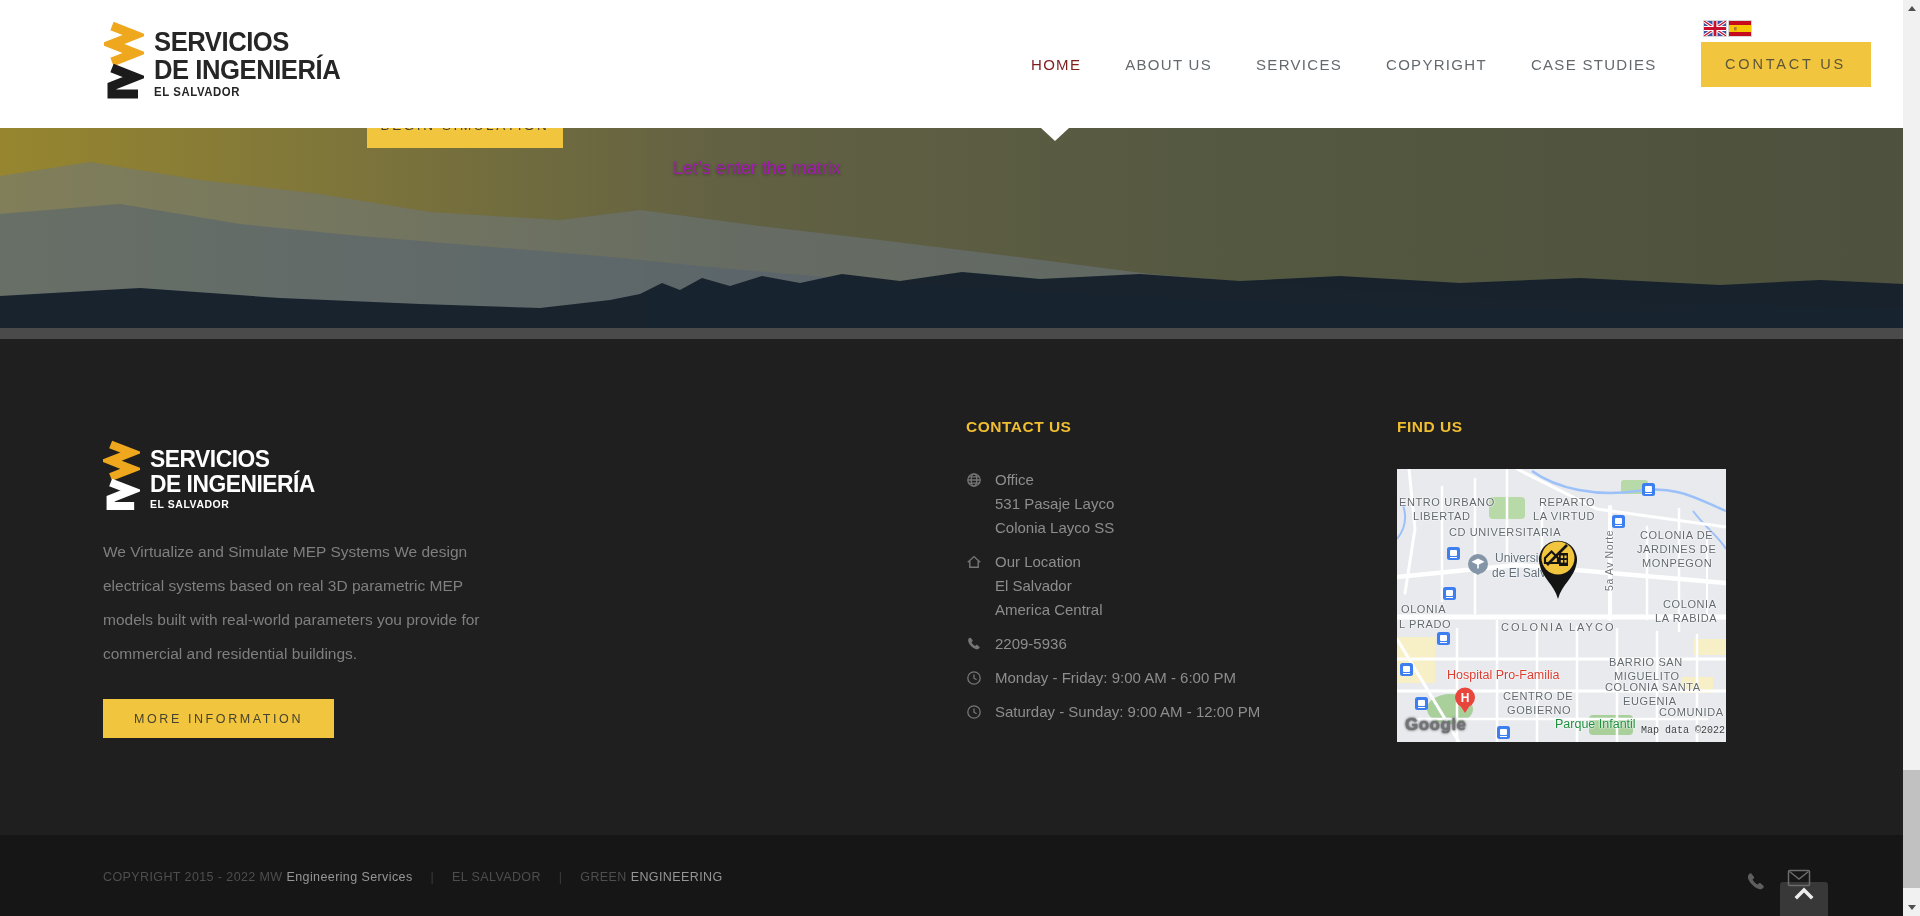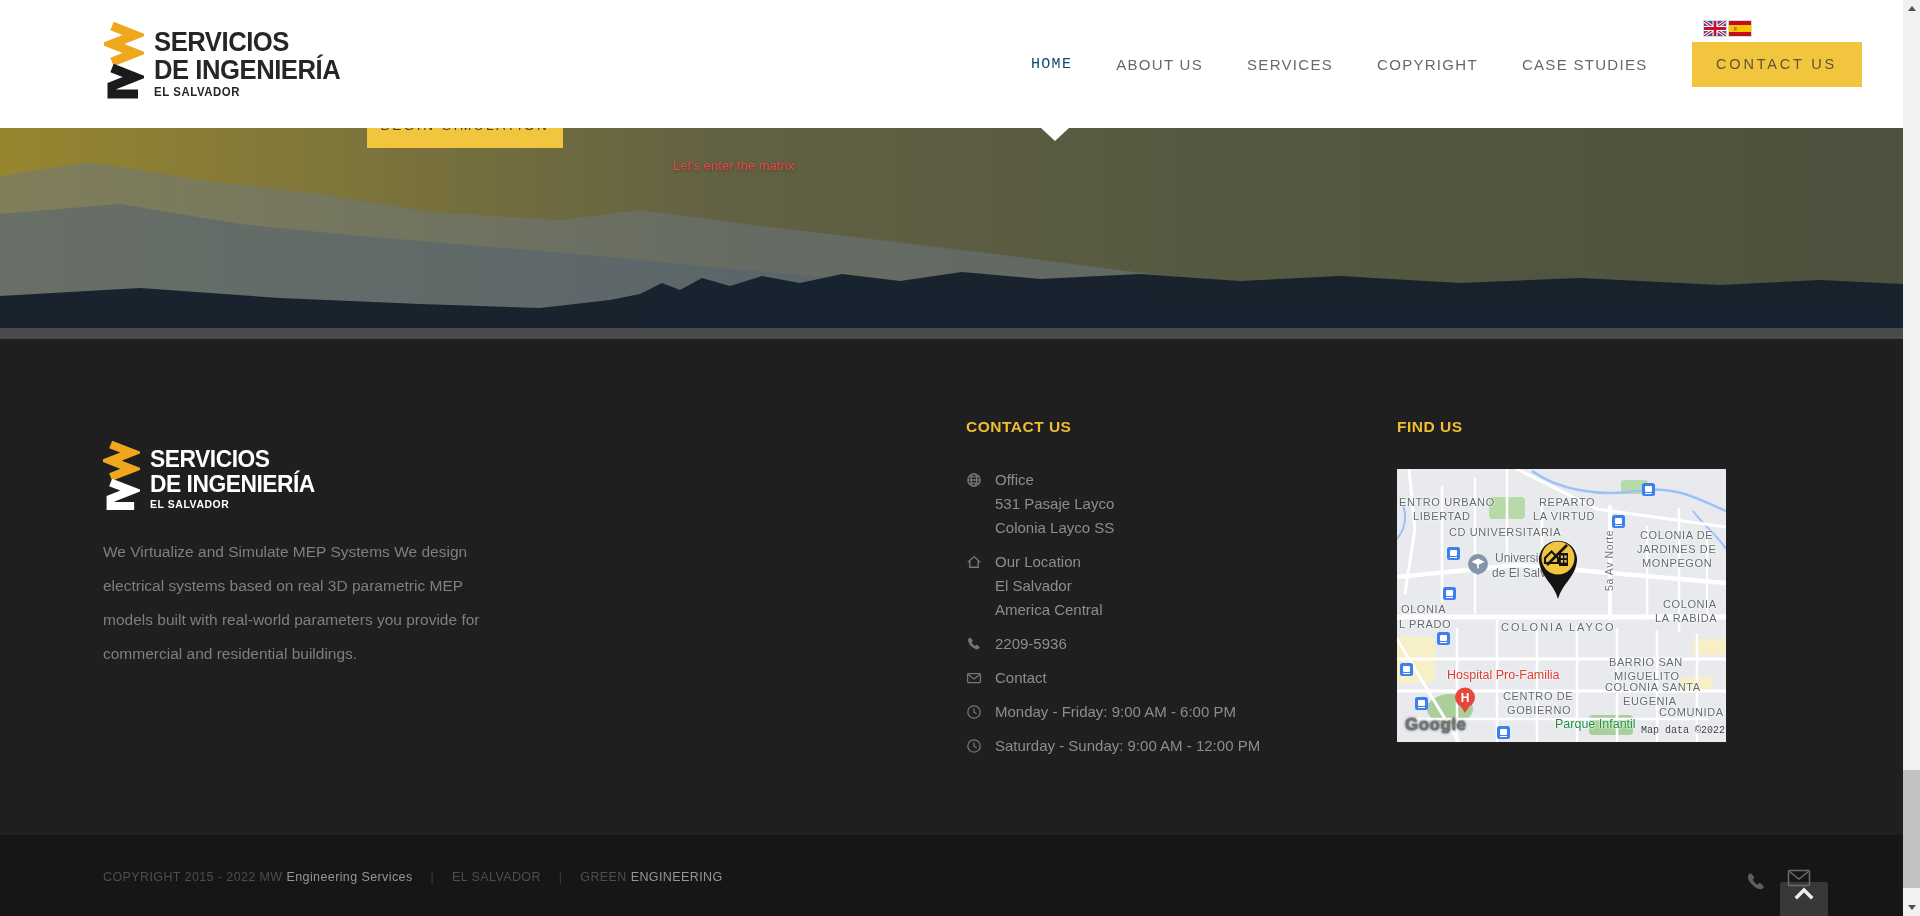--- a/index.html
+++ b/index.html
@@ -18,39 +18,39 @@
   .logo-l2 { font-size:27px; font-weight:bold; letter-spacing:-.5px; line-height:28px; color:#262626; }
   .logo-l3 { font-size:12px; font-weight:bold; letter-spacing:.6px; line-height:16px; color:#262626; }
   .logo-footer { left:0px; top:100px; }
   .logo-footer .logo-l1, .logo-footer .logo-l2 { font-size:24px; line-height:24px; color:#fff; }
   .logo-footer .logo-l2 { line-height:25px; }
   .logo-footer .logo-l3 { font-size:11px; color:#fff; }
 
   .main-nav { position:absolute; left:1031px; top:0; height:128px;
               display:flex; align-items:center; gap:44px; }
   .nav-link { font-size:15px; letter-spacing:1.3px; color:#63696d; cursor:pointer; white-space:nowrap; }
-  .nav-link.active { color:#0c4a6e;font-family:Liberation Mono, monospace; }
+  .nav-link.active { color:#7f1d1d; }
   .contact-btn { width:170px; height:45px; background:#F2C53F; border:none; cursor:pointer;
                  font-family:"Liberation Sans",sans-serif; font-size:14.5px; letter-spacing:2.8px;
                  color:#5c5637; display:flex; align-items:center; justify-content:center; }
   .flags { position:absolute; left:1704px; top:21px; display:flex; gap:3px; }
   .flag { width:22px; height:15px; cursor:pointer; box-shadow:0 0 0 1px #d7d7d7; }
   .nav-pointer { position:absolute; left:1041px; bottom:-13px; width:0; height:0;
                  border-left:14px solid transparent; border-right:14px solid transparent;
                  border-top:13px solid #ffffff; }
 
   
   .hero { position:absolute; left:0; top:128px; width:1903px; height:211px; z-index:1; }
   .hero-bg { position:absolute; left:0; top:0; width:1903px; height:200px; display:block; }
   .hero-strip { position:absolute; left:0; top:200px; width:1903px; height:11px; background:#4a4a4a; }
   .begin-btn { position:absolute; left:367px; top:-25px; width:196px; height:45px;
                background:#F2C53F; border:none; cursor:pointer; z-index:1;
                font-family:"Liberation Sans",sans-serif; font-size:13.5px; letter-spacing:2.6px;
                color:#45432e; }
-  .hero-caption { position:absolute; left:673px; top:30px; font-size:13px; color:#ef4444;
+  .hero-caption { position:absolute; left:673px; top:30px; font-size:18px; color:#a21caf;
                   text-shadow:0 1px 3px rgba(0,0,0,.35); white-space:nowrap; }
 
   
   .site-footer { position:absolute; left:0; top:339px; width:1903px; height:496px; background:#1F1F1F; }
   .f-col { position:absolute; top:0; height:496px; }
   .f-col1 { left:103px; width:402px; }
   .f-col2 { left:966px; width:300px; }
   .f-col3 { left:1397px; width:330px; }
   .f-heading { position:absolute; top:79px; font-size:15.5px; font-weight:bold; letter-spacing:.5px;
                color:#F0BE30; }
@@ -200,20 +200,21 @@
             <path d="M8,48 L31,57 L8,66 L8,74 L34,74" fill="none" stroke="#ffffff" stroke-width="9" stroke-linejoin="miter"></path>
           </svg>
         </span>
         <span class="logo-text">
           <span class="logo-l1">SERVICIOS</span>
           <span class="logo-l2">DE INGENIERÍA</span>
           <span class="logo-l3">EL SALVADOR</span>
         </span>
       </div>
       <p class="about">We Virtualize and Simulate MEP Systems We design electrical systems based on real 3D parametric MEP models built with real-world parameters you provide for commercial and residential buildings.</p>
+      <button class="more-btn">MORE INFORMATION</button>
     </div>
 
     <div class="f-col f-col2">
       <div class="f-heading">CONTACT US</div>
       <div class="contact-list">
 
         <div class="c-item">
           <span class="c-icon">
             <svg width="16" height="16" viewBox="0 0 16 16" fill="none" stroke="#767676" stroke-width="1.3">
               <circle cx="8" cy="8" r="6.2"></circle>
@@ -246,31 +247,20 @@
           <span class="c-icon">
             <svg width="16" height="16" viewBox="0 0 16 16">
               <path fill="#767676" d="M3.6,1.8 C2.2,2.6 1.6,4.2 2.6,6.4 C3.8,9 6.4,11.6 9,12.8 C11.2,13.8 12.8,13.2 13.6,11.8 C13.8,11.4 13.7,11 13.4,10.7 L11.3,8.9 C11,8.6 10.5,8.6 10.2,8.9 L9.2,9.9 C7.6,9.1 6.3,7.8 5.5,6.2 L6.5,5.2 C6.8,4.9 6.8,4.4 6.5,4.1 L4.7,2 C4.4,1.7 4,1.6 3.6,1.8 Z"></path>
             </svg>
           </span>
           <div class="c-lines">
             <div>2209-5936</div>
           </div>
         </div>
 
-        <div class="c-item">
-          <span class="c-icon">
-            <svg width="16" height="16" viewBox="0 0 16 16" fill="none" stroke="#767676" stroke-width="1.3">
-              <rect x="1.6" y="3.6" width="12.8" height="9" rx="0.8"></rect>
-                  <path d="M2.2,4.4 L8,9 L13.8,4.4"></path>
-            </svg>
-          </span>
-          <div class="c-lines">
-            <div>Contact</div>
-          </div>
-        </div>
 
         <div class="c-item">
           <span class="c-icon">
             <svg width="16" height="16" viewBox="0 0 16 16" fill="none" stroke="#767676" stroke-width="1.3">
               <circle cx="8" cy="8" r="6.2"></circle>
                   <path d="M8,4.4 V8.2 L10.6,9.8"></path>
             </svg>
           </span>
           <div class="c-lines">
             <div>Monday - Friday: 9:00 AM - 6:00 PM</div>

